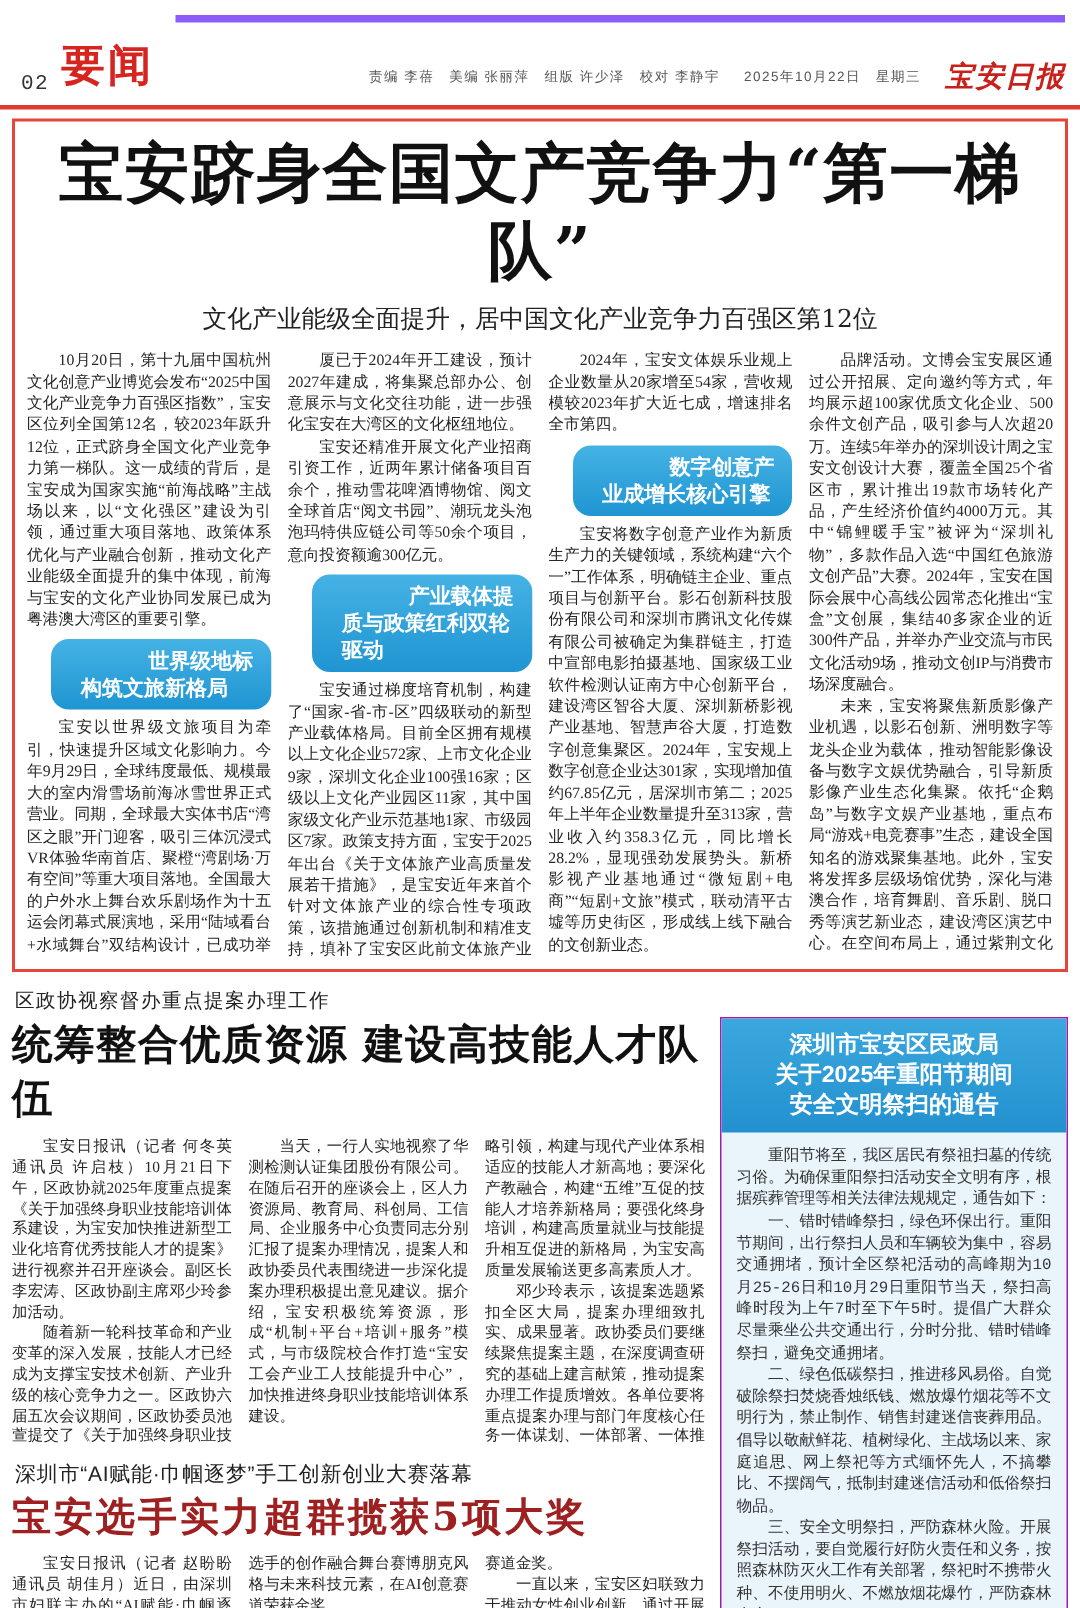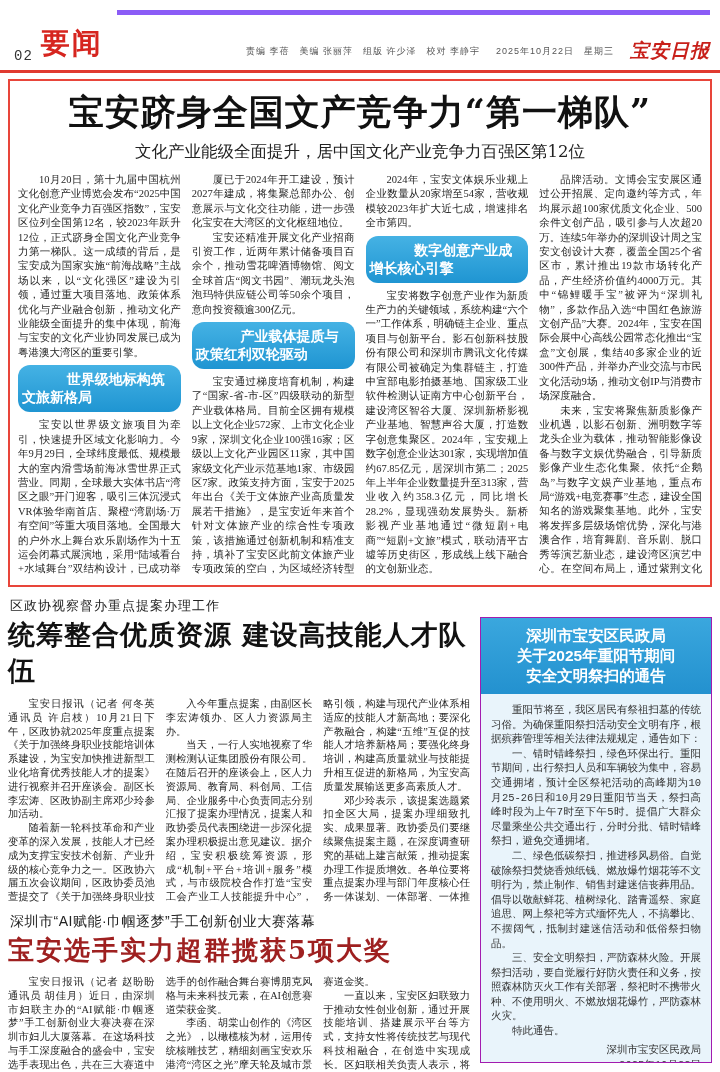--- a/index.html
+++ b/index.html
@@ -11,27 +11,27 @@
   .hdr-pageno { font-size:14px; color:#333; font-family:Liberation Mono, monospace; letter-spacing:1px; margin-right:8px; }
   .hdr-section { font-size:29px; font-weight:bold; color:#d6251f; font-family:"DejaVu Serif","Liberation Serif",serif; letter-spacing:2px; }
   .hdr-right { flex:1; margin-left:14px; border-top:5px solid #8b5cf6; padding-top:23px; display:flex; align-items:center; justify-content:flex-end; gap:16px; }
   .hdr-credits { font-size:9px; color:#555; letter-spacing:1px; }
   .hdr-date { font-size:9px; color:#555; letter-spacing:1px; }
   .hdr-masthead { font-size:19px; font-weight:bold; color:#c8201a; font-family:"DejaVu Serif","Liberation Serif",serif; font-style:italic; letter-spacing:1px; }
   .red-rule { height:3px; background:#e03a30; margin:2px 0 6px 0; }
 
   
   .a1 { border:2px solid #e8453a; margin:0 8px; padding:10px 8px 8px 8px; }
-  .a1-headline { text-align:center; font-size:35px; font-weight:bold; font-family:"DejaVu Serif","Liberation Serif",serif; color:#111; letter-spacing:1px; line-height:1.2; }
+  .a1-headline { text-align:center; font-size:43px; font-weight:bold; font-family:"DejaVu Serif","Liberation Serif",serif; color:#111; letter-spacing:1px; line-height:1.2; }
   .a1-subhead { text-align:center; font-size:16.5px; color:#222; margin:8px 0 10px 0; font-family:"DejaVu Serif","Liberation Serif",serif; }
   .cols { display:flex; gap:11px; overflow:hidden; }
   .a1 .cols { height:404px; }
   .col { flex:1; font-size:10.5px; line-height:14.4px; text-align:justify; color:#262626; overflow:hidden; font-family:"Liberation Serif","DejaVu Serif",serif; }
   .col p { text-indent:2em; }
-  .sec-box { background:linear-gradient(180deg,#45b2e4 0%,#1f95d2 100%); color:#fff; font-weight:bold; font-size:14px; line-height:18px; border-radius:12px; padding:5px 8px 6px 4px; margin:5px 0 6px 0; text-indent:3.2em; text-align:left; font-family:"Liberation Sans","DejaVu Sans",sans-serif; }
+  .sec-box { background:linear-gradient(180deg,#45b2e4 0%,#1f95d2 100%); color:#fff; font-weight:bold; font-size:14px; line-height:18px; border-radius:12px; padding:5px 8px 6px 20px; margin:5px 0 6px 16px; text-indent:3.2em; text-align:left; font-family:"Liberation Sans","DejaVu Sans",sans-serif; }
 
   
   .lower { display:flex; gap:10px; margin:8px 8px 0 8px; }
   .lower-left { width:462px; }
   .lower-right { width:232px; padding-top:22px; }
 
   .a2-kicker { font-size:13px; color:#222; margin:2px 0 2px 2px; letter-spacing:1px; }
   .a2-headline { font-size:27px; font-weight:bold; color:#111; font-family:"DejaVu Serif","Liberation Serif",serif; letter-spacing:1px; margin:2px 0 8px 0; }
   .a2 .cols { height:206px; }
   .a2 .col, .a3 .col { font-size:10.3px; line-height:13.8px; }
@@ -96,21 +96,20 @@
 
     <div class="a2">
       <div class="a2-kicker">区政协视察督办重点提案办理工作</div>
       <div class="a2-headline">统筹整合优质资源  建设高技能人才队伍</div>
       <div class="cols">
         <div class="col">
           <p>宝安日报讯（记者 何冬英 通讯员 许启枝）10月21日下午，区政协就2025年度重点提案《关于加强终身职业技能培训体系建设，为宝安加快推进新型工业化培育优秀技能人才的提案》进行视察并召开座谈会。副区长李宏涛、区政协副主席邓少玲参加活动。</p>
           <p>随着新一轮科技革命和产业变革的深入发展，技能人才已经成为支撑宝安技术创新、产业升级的核心竞争力之一。区政协六届五次会议期间，区政协委员池萱提交了《关于加强终身职业技能培训体系建设，为宝安加快推进新型工业化培育优秀技能人才的提案》，提出了健全终身职业技能培训机制、提升技能人才培养质量和数量等建议，被列</p>
         </div>
         <div class="col">
-          <p>入今年重点提案，由副区长李宏涛领办、区人力资源局主办。</p>
           <p>当天，一行人实地视察了华测检测认证集团股份有限公司。在随后召开的座谈会上，区人力资源局、教育局、科创局、工信局、企业服务中心负责同志分别汇报了提案办理情况，提案人和政协委员代表围绕进一步深化提案办理积极提出意见建议。据介绍，宝安积极统筹资源，形成“机制+平台+培训+服务”模式，与市级院校合作打造“宝安工会产业工人技能提升中心”，加快推进终身职业技能培训体系建设。</p>
 
         </div>
         <div class="col">
           <p style="text-indent:0;">略引领，构建与现代产业体系相适应的技能人才新高地；要深化产教融合，构建“五维”互促的技能人才培养新格局；要强化终身培训，构建高质量就业与技能提升相互促进的新格局，为宝安高质量发展输送更多高素质人才。</p>
           <p>邓少玲表示，该提案选题紧扣全区大局，提案办理细致扎实、成果显著。政协委员们要继续聚焦提案主题，在深度调查研究的基础上建言献策，推动提案办理工作提质增效。各单位要将重点提案办理与部门年度核心任务一体谋划、一体部署、一体推进，力求“办理一件提案、破解一类难题、建立一套机制”，探索具有宝安特色的高技能人才培养实效之路。</p>
         </div>
       </div>
     </div>
 
@@ -138,21 +137,21 @@
   <div class="lower-right">
     <div class="notice">
       <div class="notice-head">
         <div>深圳市宝安区民政局</div>
         <div>关于2025年重阳节期间</div>
         <div>安全文明祭扫的通告</div>
       </div>
       <div class="notice-body">
         <p>重阳节将至，我区居民有祭祖扫墓的传统习俗。为确保重阳祭扫活动安全文明有序，根据殡葬管理等相关法律法规规定，通告如下：</p>
         <p>一、错时错峰祭扫，绿色环保出行。重阳节期间，出行祭扫人员和车辆较为集中，容易交通拥堵，预计全区祭祀活动的高峰期为10月25-26日和10月29日重阳节当天，祭扫高峰时段为上午7时至下午5时。提倡广大群众尽量乘坐公共交通出行，分时分批、错时错峰祭扫，避免交通拥堵。</p>
-        <p>二、绿色低碳祭扫，推进移风易俗。自觉破除祭扫焚烧香烛纸钱、燃放爆竹烟花等不文明行为，禁止制作、销售封建迷信丧葬用品。倡导以敬献鲜花、植树绿化、踏青遥祭、家庭追思、网上祭祀等方式缅怀先人，不搞攀比、不摆阔气，抵制封建迷信活动和低俗祭扫物品。</p>
+        <p>二、绿色低碳祭扫，推进移风易俗。自觉破除祭扫焚烧香烛纸钱、燃放爆竹烟花等不文明行为，禁止制作、销售封建迷信丧葬用品。倡导以敬献鲜花、植树绿化、主战场以来、家庭追思、网上祭祀等方式缅怀先人，不搞攀比、不摆阔气，抵制封建迷信活动和低俗祭扫物品。</p>
         <p>三、安全文明祭扫，严防森林火险。开展祭扫活动，要自觉履行好防火责任和义务，按照森林防灭火工作有关部署，祭祀时不携带火种、不使用明火、不燃放烟花爆竹，严防森林火灾。</p>
         <p>特此通告。</p>
         <div class="notice-sign">
           <div>深圳市宝安区民政局</div>
           <div>2025年10月22日</div>
         </div>
       </div>
     </div>
   </div>
 </div>

